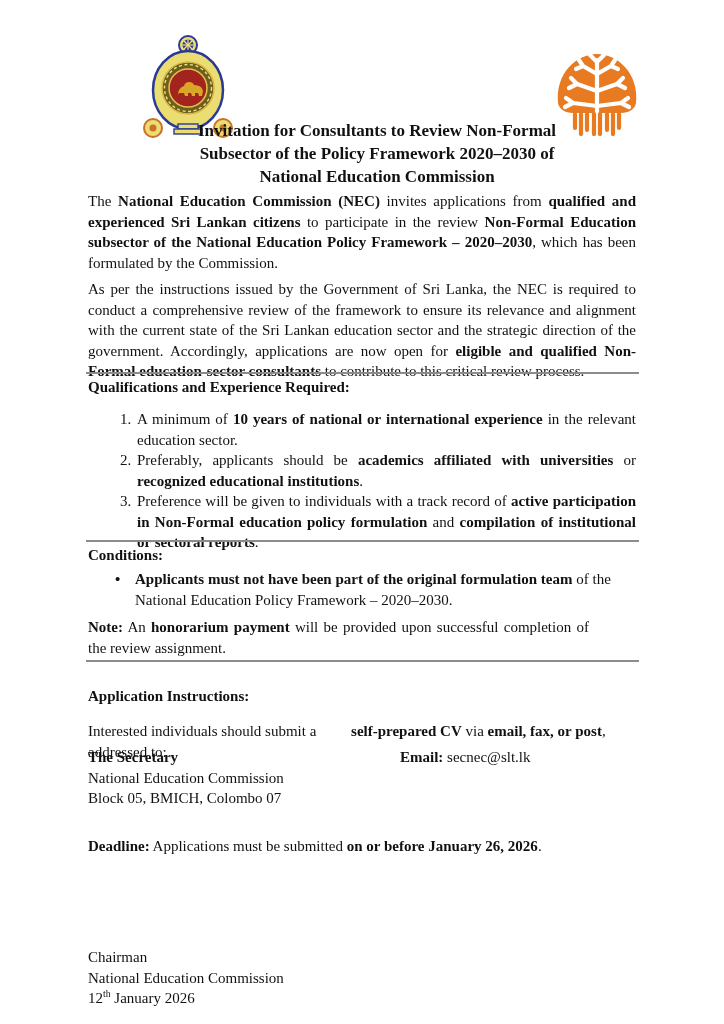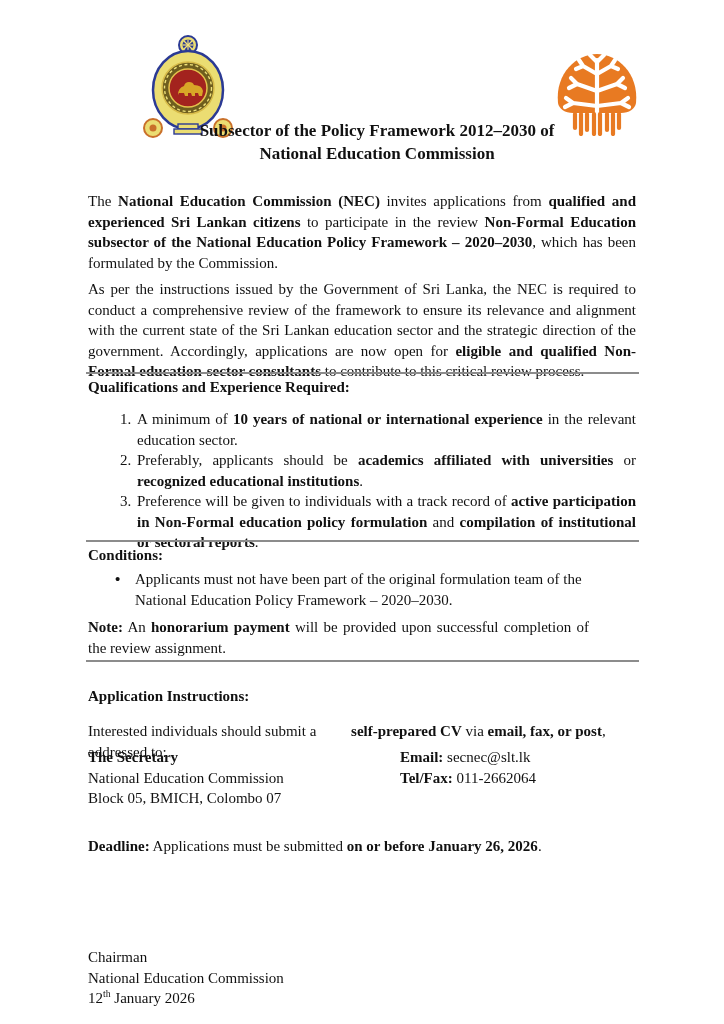--- a/index.html
+++ b/index.html
@@ -84,21 +84,22 @@
       <line x1="34" y1="66" x2="34" y2="82"></line>
       <line x1="41" y1="66" x2="41" y2="86"></line>
       <line x1="47" y1="66" x2="47" y2="86"></line>
       <line x1="54" y1="66" x2="54" y2="82"></line>
       <line x1="60" y1="66" x2="60" y2="86"></line>
       <line x1="66" y1="66" x2="66" y2="80"></line>
     </g>
   </svg>
 
   <div class="title-block">
-    <div>Subsector of the Policy Framework 2012–2030 of</div>
+    <div>Invitation for Consultants to Review Non-Formal</div>
+    <div>Subsector of the Policy Framework 2020–2030 of</div>
     <div>National Education Commission</div>
   </div>
 
   <p class="abs just" style="top:191px; margin:0;"><span>The </span><span style="font-weight: bold;">National Education Commission (NEC)</span><span> invites applications from </span><span style="font-weight: bold;">qualified and experienced Sri Lankan citizens</span><span> to participate in the review </span><span style="font-weight: bold;">Non-Formal Education subsector of the National Education Policy Framework – 2020–2030</span><span>, which has been formulated by the Commission.</span></p>
 
   <p class="abs just" style="top:279px; margin:0;"><span>As per the instructions issued by the Government of Sri Lanka, the NEC is required to conduct a comprehensive review of the framework to ensure its relevance and alignment with the current state of the Sri Lankan education sector and the strategic direction of the government. Accordingly, applications are now open for </span><span style="font-weight: bold;">eligible and qualified Non-Formal education-sector consultants</span><span> to contribute to this critical review process.</span></p>
 
   <hr class="rule" style="top:372px;">
 
   <div class="abs sec-heading" style="top:377px;">Qualifications and Experience Required:</div>
@@ -108,21 +109,21 @@
     <li><span>Preferably, applicants should be </span><span style="font-weight: bold;">academics affiliated with universities</span><span> or </span><span style="font-weight: bold;">recognized educational institutions</span><span>.</span></li>
     <li><span>Preference will be given to individuals with a track record of </span><span style="font-weight: bold;">active participation in Non-Formal education policy formulation</span><span> and </span><span style="font-weight: bold;">compilation of institutional or sectoral reports</span><span>.</span></li>
   </ol>
 
   <hr class="rule" style="top:540px;">
 
   <div class="abs sec-heading" style="top:545px;">Conditions:</div>
 
   <div class="abs bullet-row" style="top:569px;">
     <span class="bullet-mark">•</span>
-    <span class="bullet-text"><span style="font-weight: normal;">Applicants must not have been part of the original formulation team</span><span> of the National Education Policy Framework – 2020–2030.</span></span>
+    <span class="bullet-text"><span style="font-weight: bold;">Applicants must not have been part of the original formulation team</span><span> of the National Education Policy Framework – 2020–2030.</span></span>
   </div>
 
   <p class="abs just indent" style="top:617px; margin:0;"><span style="font-weight: bold;">Note:</span><span> An </span><span style="font-weight: bold;">honorarium payment</span><span> will be provided upon successful completion of the review assignment.</span></p>
 
   <hr class="rule" style="top:660px;">
 
   <div class="abs sec-heading" style="top:686px;">Application Instructions:</div>
 
   <p class="abs" style="top:721px; margin:0;"><span>Interested individuals should submit a </span><span style="font-weight: bold; margin-left: 31px;">self-prepared CV</span><span> via </span><span style="font-weight: bold;">email, fax, or post</span><span>, addressed to:</span></p>
 
@@ -130,24 +131,20 @@
     <div class="contact-left">
       <div class="lbl">The Secretary</div>
       <div>National Education Commission</div>
       <div>Block 05, BMICH, Colombo 07</div>
     </div>
     <div class="contact-right">
       <div>
         <span class="lbl">Email:</span>
         <span>secnec@slt.lk</span>
       </div>
-      <div>
-        <span class="lbl">Tel/Fax:</span>
-        <span>011-2662064</span>
-      </div>
     </div>
   </div>
 
   <p class="abs" style="top:836px; margin:0;"><span style="font-weight: bold;">Deadline:</span><span> Applications must be submitted </span><span style="font-weight: bold;">on or before January 26, 2026</span><span>.</span></p>
 
 
   <div class="abs" style="top:947px;">
     <div>Chairman</div>
     <div>National Education Commission</div>
     <div><span>12</span><sup>th</sup><span> January 2026</span></div>

